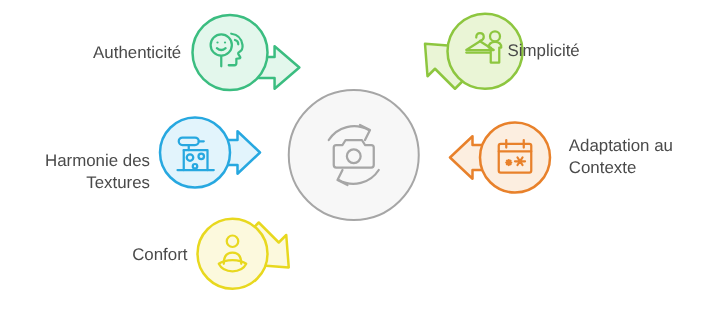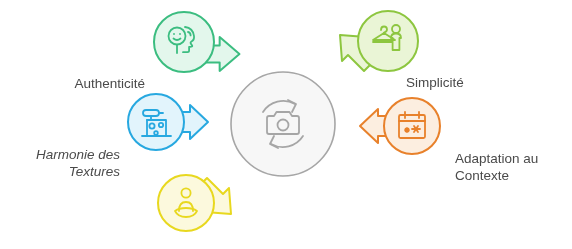--- a/index.html
+++ b/index.html
@@ -17,21 +17,20 @@
     background: #ffffff;
     overflow: hidden;
   }
   .label {
     position: absolute;
     color: #4a4a4a;
     font-size: 13.5px;
     line-height: 17px;
     white-space: pre-line;
     font-family: "Liberation Sans", sans-serif;
-    margin-top: 42px;
   }
   .label-left {
     text-align: right;
   }
   .label-right {
     text-align: left;
   }
 </style>
 </head>
 <body>
@@ -114,22 +113,23 @@
         <path d="M 303,136 a 24,24 0 0 1 -32,8"></path>
         <path d="M 278,148 L 270,144 L 274,136"></path>
         <path d="M 269,116 l 5,0 l 2.5,-4 l 13,0 l 2.5,4 l 5,0 a 2,2 0 0 1 2,2 l 0,14 a 2,2 0 0 1 -2,2 l -28,0 a 2,2 0 0 1 -2,-2 l 0,-14 a 2,2 0 0 1 2,-2 Z"></path>
         <circle cx="283" cy="125" r="5.5"></circle>
       </g>
     </g>
   </svg>
 
   <div class="label label-left" style="left:10px; top:33px; width:135px;">Authenticité</div>
 
-  <div class="label label-left" style="left:0px; top:104px; width:120px;font-style:italic;">Harmonie des
+  <div class="label label-left" style="left:0px; top:120px; width:120px;">Harmonie des
 Textures</div>
 
+  <div class="label label-left" style="left:20px; top:195px; width:130px;">Confort</div>
 
   <div class="label label-right" style="left:406px; top:32px; width:135px;">Simplicité</div>
 
   <div class="label label-right" style="left:455px; top:108px; width:120px;">Adaptation au
 Contexte</div>
 
 </div>
 
 </body></html>

